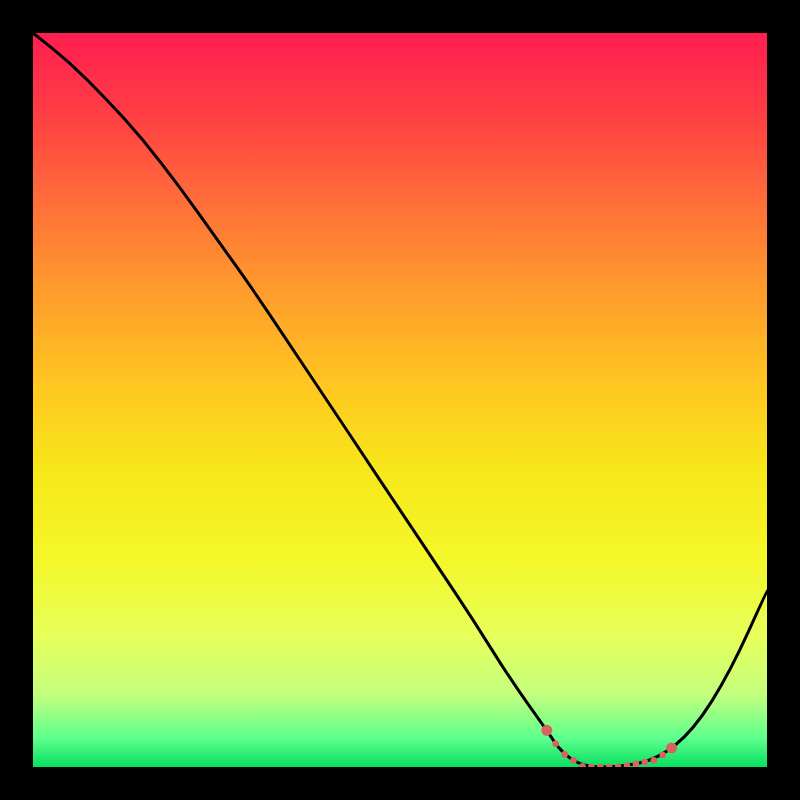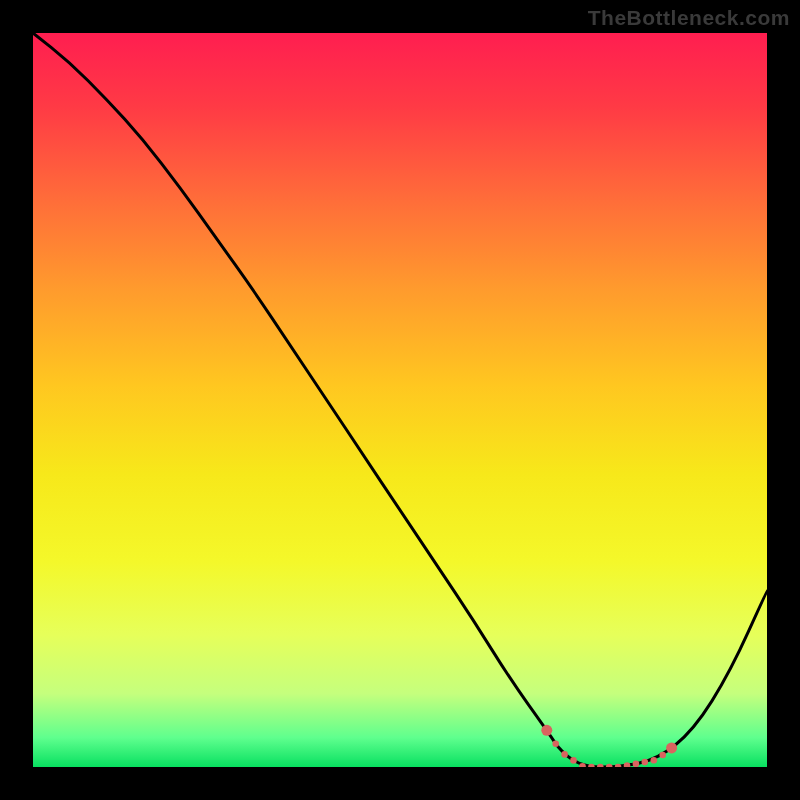--- a/index.html
+++ b/index.html
@@ -50,21 +50,20 @@
     left: 33px;
     top: 33px;
     width: 734px;
     height: 734px;
   }
 </style>
 </head>
 <body>
 
 <div class="container">
-  <div class="watermark">TheBottleneck.com</div>
   <div class="chart-area"></div>
   <svg class="curve" viewBox="0 0 734 734">
     <g id="curve-path">
         <path d="M 0.0 0.0 Q 0.0 0.0 18.4 14.7 Q 36.7 29.4 55.1 47.7 Q 73.4 66.1 91.8 86.2 Q 110.1 106.4 128.4 130.3 Q 146.8 154.1 165.2 179.8 Q 183.5 205.5 201.8 231.2 Q 220.2 256.9 238.5 284.4 Q 256.9 312.0 275.3 339.5 Q 293.6 367.0 312.0 394.5 Q 330.3 422.1 348.6 449.6 Q 367.0 477.1 385.4 504.6 Q 403.7 532.1 422.1 559.7 Q 440.4 587.2 458.8 616.6 Q 477.1 645.9 495.4 671.6 Q 513.8 697.3 521.1 708.3 Q 528.5 719.3 539.5 726.7 Q 550.5 734.0 568.9 734.0 Q 587.2 734.0 605.5 730.3 Q 623.9 726.7 642.3 712.0 Q 660.6 697.3 679.0 667.9 Q 697.3 638.6 715.6 598.2 T 734.0 557.8" stroke="#000000" stroke-width="3" fill="none"></path>
       </g>
     <g id="dot-segment">
         <circle cx="513.8" cy="697.3" r="5.5" fill="#d9645f"></circle>
         <circle cx="522.7" cy="710.7" r="3.3" fill="#d9645f"></circle>
         <circle cx="531.6" cy="721.4" r="3.3" fill="#d9645f"></circle>
         <circle cx="540.5" cy="727.4" r="3.3" fill="#d9645f"></circle>

